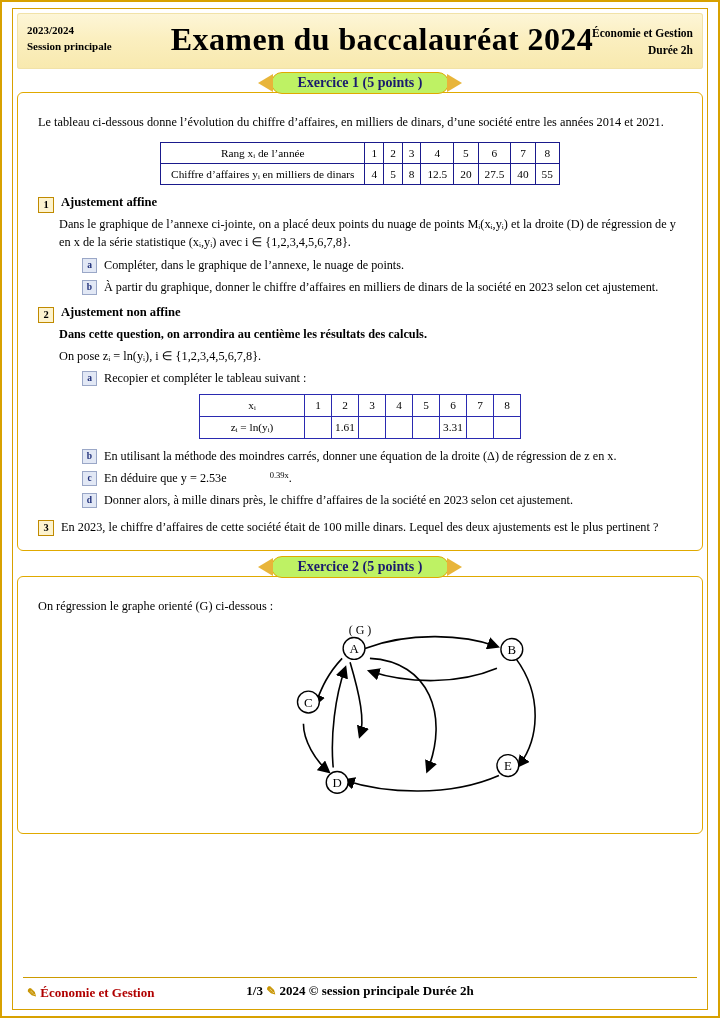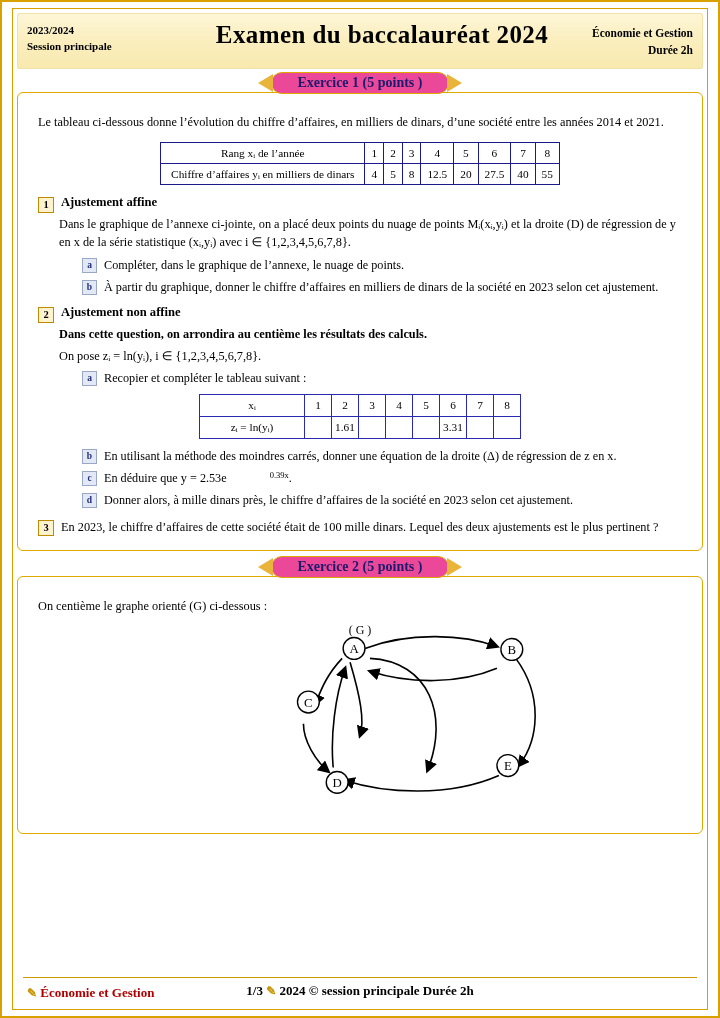--- a/index.html
+++ b/index.html
@@ -39,37 +39,37 @@
     font-size:11px;font-weight:bold;line-height:1.45;
   }
   .hdr-right{
     position:absolute;right:10px;top:12px;
     text-align:right;
     font-size:11.5px;font-weight:bold;line-height:1.5;
   }
   .hdr-title{
     position:absolute;left:0;right:0;top:8px;
     text-align:center;
-    font-size:25px;font-weight:bold;
+    font-size:32px;font-weight:bold;
     letter-spacing:.4px;
     font-family:"Liberation Serif", serif;
     padding-left:44px;
   }
   
   .banner-wrap{
     position:relative;
     height:20px;
     margin-top:-11px;
     z-index:5;
     text-align:center;
   }
   .banner{
     display:inline-block;
     position:relative;
-    background:#ec4899;
+    background:#bef264;
     border:1.6px solid #e0a900;
     border-radius:12px;
     padding:2px 26px;
     font-size:14px;font-weight:bold;
     color:#1a1a6e;
     font-family:"Liberation Serif", serif;
   }
   .banner:before,.banner:after{
     content:"";
     position:absolute;top:50%;
@@ -296,21 +296,21 @@
       <div class="qtext" style="flex:1">En 2023, le chiffre d’affaires de cette société était de 100 mille dinars. Lequel des deux ajustements est le plus pertinent ?</div>
     </div>
   </div>
 
   <div style="height:16px"></div>
   <div class="banner-wrap">
     <span class="banner">Exercice 2 (5 points )</span>
   </div>
 
   <div class="box ex2">
-    <div class="intro" style="margin-bottom:2px">On centième le graphe orienté (G) ci-dessous :</div>
+    <div class="intro" style="margin-bottom:2px">On régression le graphe orienté (G) ci-dessous :</div>
     <div class="graph-title">( G )</div>
 
     <svg class="graphArea" viewBox="0 0 680 258">
       <defs>
         <marker id="ar" markerWidth="10" markerHeight="8" refX="6" refY="4" orient="auto">
           <path d="M0,0 L8,4 L0,8 z" fill="#000"></path>
         </marker>
       </defs>
       <g fill="none" stroke="#000" stroke-width="1.6" marker-end="url(#ar)">
         <path d="M345,72 C390,55 445,58 478,70"></path>

